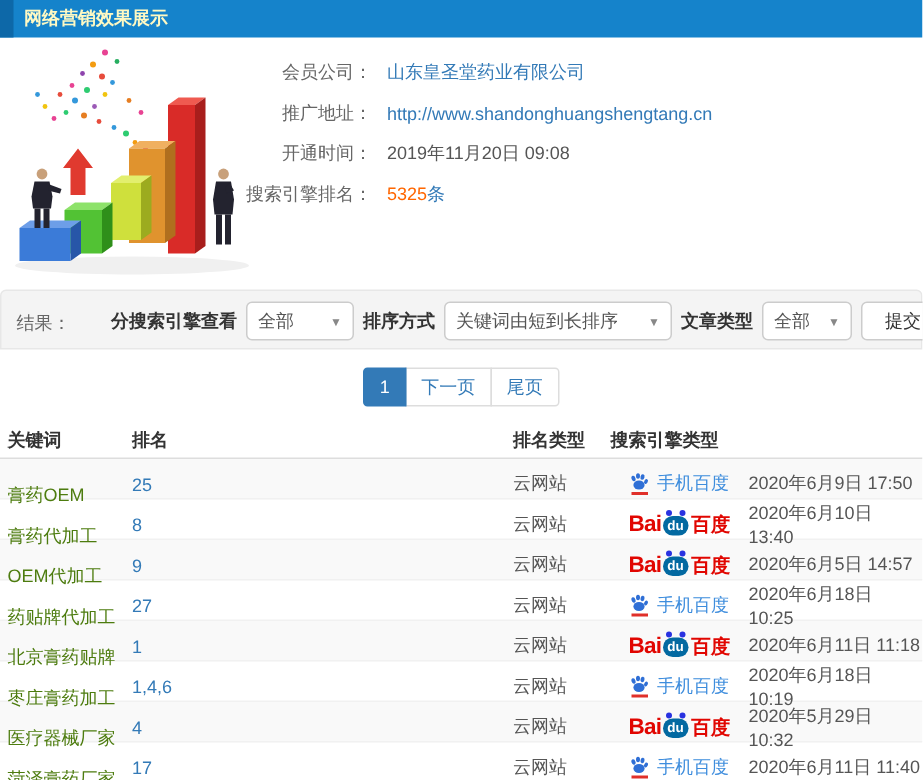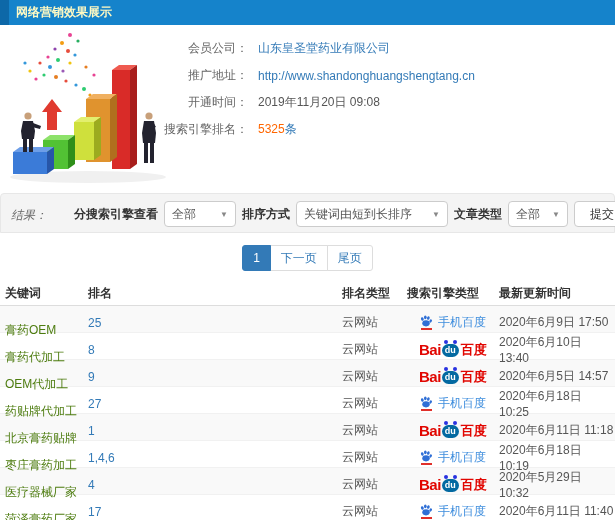--- a/index.html
+++ b/index.html
@@ -22,21 +22,21 @@
   .info-row { display:flex; height:27px; align-items:center; }
   .info-label { width:248px; text-align:right; color:#666; }
   .info-value { margin-left:10px; color:#555; }
   .info-value.link { color:#337ab7; text-decoration:none; cursor:pointer; }
   .hl-num { color:#ff6600; }
   .hl-unit { color:#337ab7; }
 
   
   .filter-bar { position:relative; height:40px; background:#f4f4f4;
                 border:1px solid #e7e7e7; border-radius:4px 4px 0 0; }
-  .result-label { position:absolute; left:10px; top:13px; color:#666;font-style:italic; }
+  .result-label { position:absolute; left:10px; top:13px; color:#666; }
   .filter-controls { position:absolute; right:-16px; top:7px; display:flex;
                      align-items:center; gap:6px; white-space:nowrap; }
   .ctl-label { font-weight:bold; color:#333; }
   .select { height:26px; background:#fff; border:1px solid #ccc; border-radius:4px;
             display:inline-flex; align-items:center; justify-content:space-between;
             padding:0 7px; color:#555; cursor:pointer; }
   .select .arrow { font-size:8px; color:#888; margin-left:6px; }
   .sel-engine { width:72px; }
   .sel-sort { width:152px; }
   .sel-article { width:60px; }
@@ -224,21 +224,20 @@
     <span class="pg">下一页</span>
     <span class="pg">尾页</span>
   </div>
 
   <div class="table">
     <div class="thead">
       <span>关键词</span>
       <span>排名</span>
       <span>排名类型</span>
       <span>搜索引擎类型</span>
-      <span>最新更新时间</span>
     </div>
     <div class="tbody">
   <div class="trow">
     <span class="c-keyword">膏药OEM</span>
     <a class="c-rank">25</a>
     <span class="c-ranktype">云网站</span>
     <span class="c-engine">
       <span class="engine-mobile">
         <span class="paw-wrap">
           <svg width="14" height="12" viewBox="0 0 20 18">

